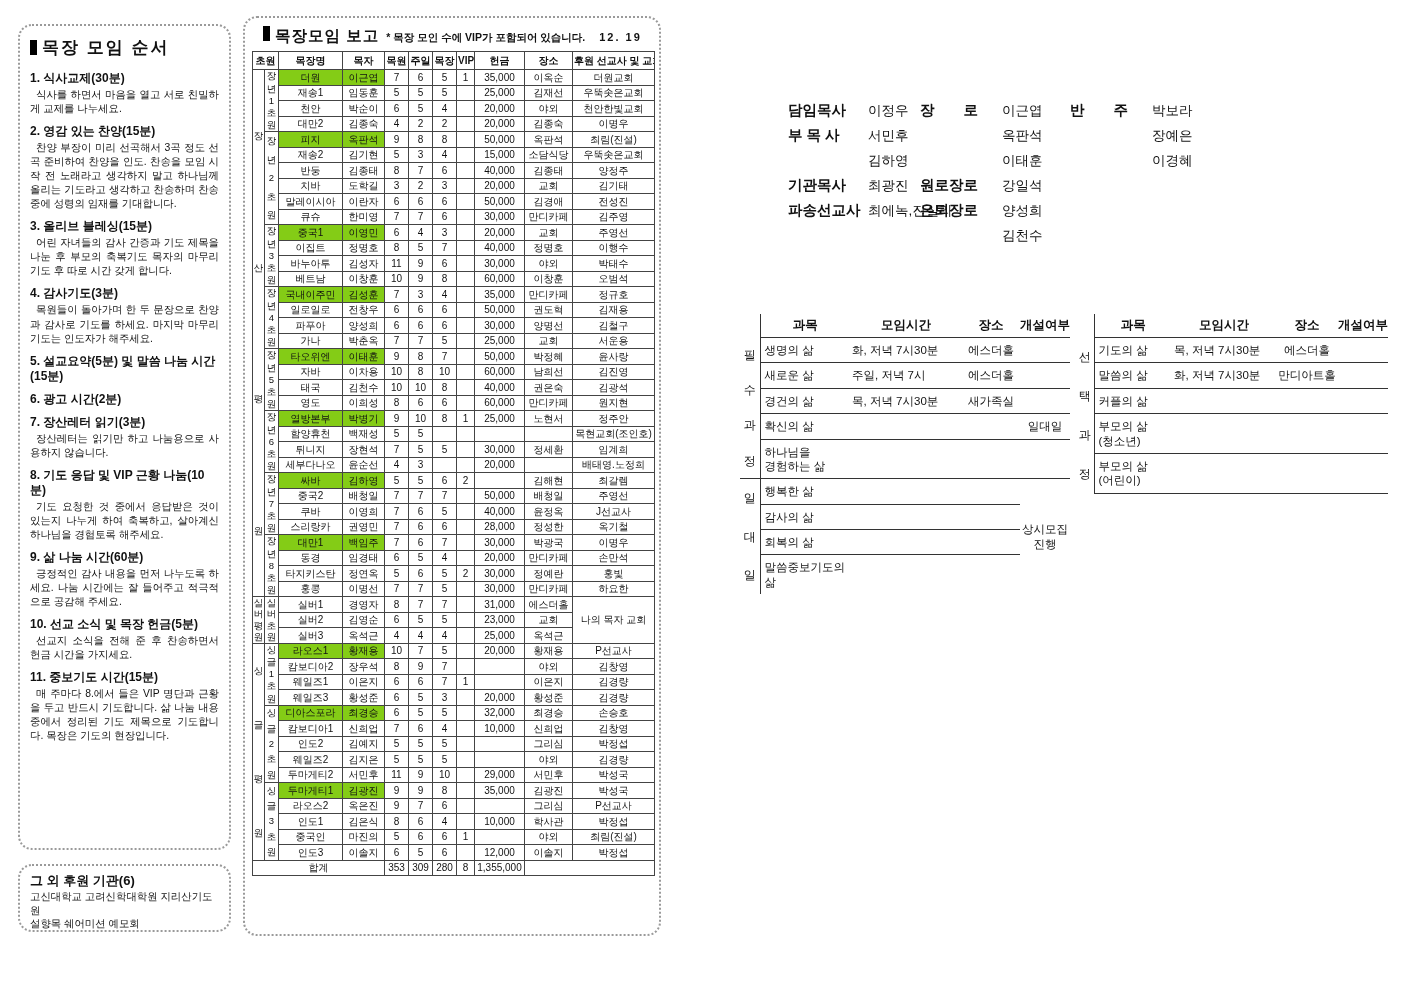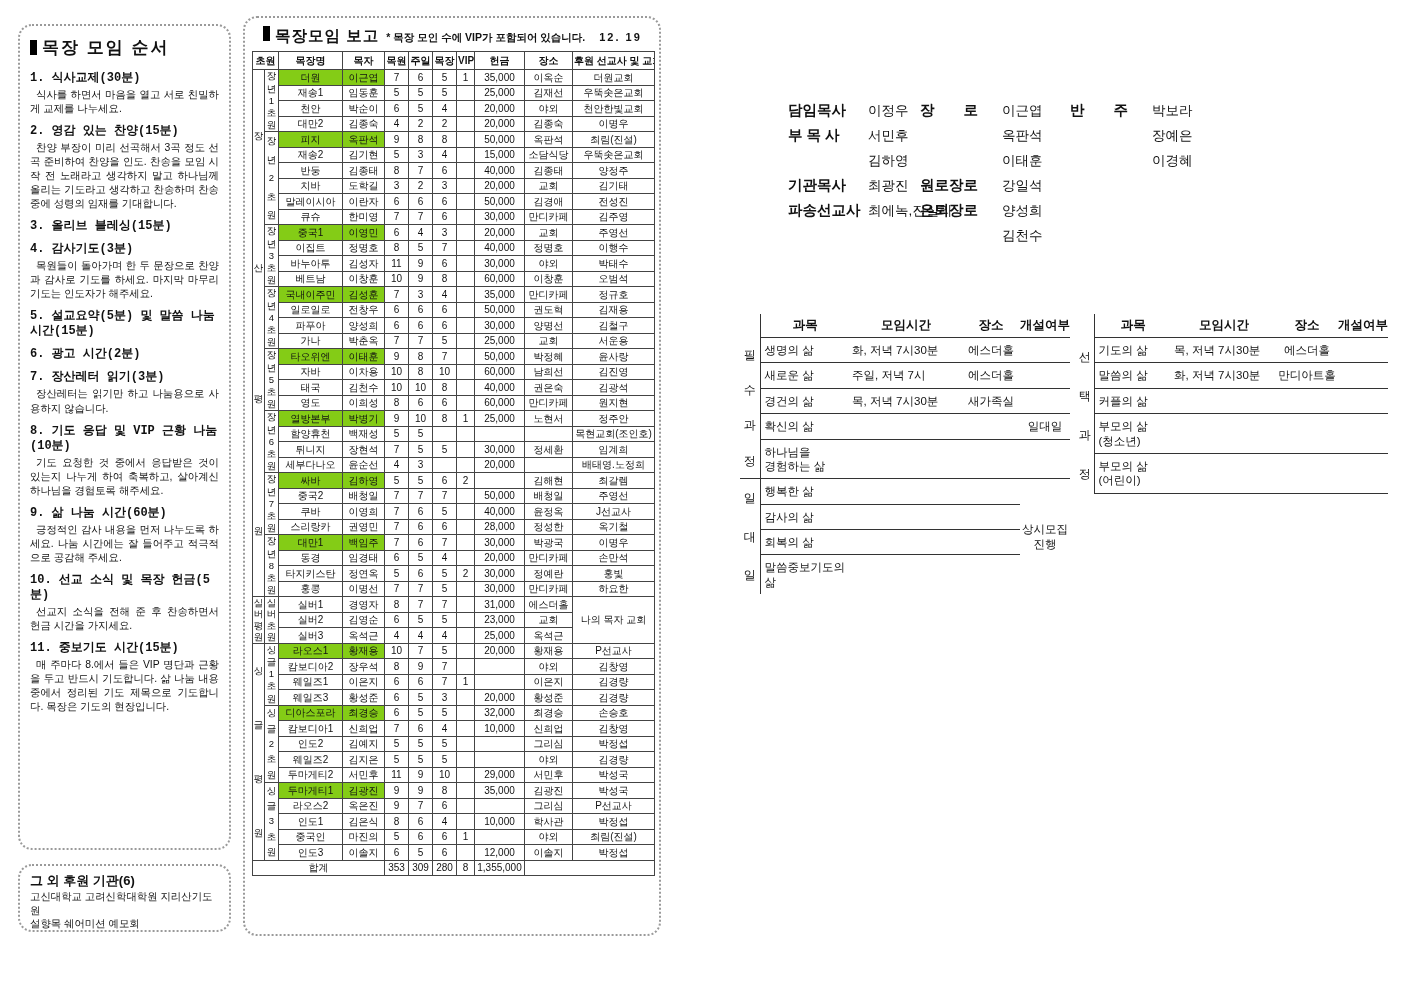--- a/index.html
+++ b/index.html
@@ -7,21 +7,21 @@
     width:1403px;height:992px;position:relative;background:#ffffff;
     font-family:"Liberation Sans","DejaVu Sans",sans-serif;color:#111;
     overflow:hidden;
   }
   .panel{position:absolute;border:2px dotted #9a9a9a;border-radius:14px;background:#fff;}
   
   .left-panel{left:18px;top:24px;width:213px;height:826px;padding:8px 10px 4px 10px;box-sizing:border-box;overflow:hidden;}
   .bar{display:inline-block;width:7px;height:15px;background:#000;margin-right:5px;vertical-align:-2px;}
   .lp-title{font-size:17px;font-weight:bold;letter-spacing:2px;margin:2px 0 12px 0;}
   .order-item{margin-top:8px;}
-  .item-title{font-size:12px;font-weight:bold;line-height:1.25;font-family:Liberation Mono, monospace;}
+  .item-title{font-size:12px;font-weight:bold;line-height:1.25;}
   .item-body{font-size:10.4px;line-height:1.35;text-align:justify;margin-top:2px;text-indent:6px;}
   .support-box{left:18px;top:864px;width:213px;height:68px;padding:6px 10px;box-sizing:border-box;}
   .sb-title{font-size:13px;font-weight:bold;}
   .support-line{font-size:10.4px;line-height:1.3;}
   
   .report-panel{left:243px;top:16px;width:418px;height:920px;padding:6px 7px;box-sizing:border-box;}
   .rp-head{display:flex;align-items:baseline;white-space:nowrap;margin:2px 0 4px 11px;}
   .rp-title{font-size:15.5px;font-weight:bold;letter-spacing:1px;}
   .rp-note{font-size:10.5px;font-weight:bold;margin-left:7px;}
   .rp-date{font-size:11px;font-weight:bold;margin-left:14px;letter-spacing:2px;}
@@ -75,20 +75,21 @@
       <div class="order-item">
         <div class="item-title">1. 식사교제(30분)</div>
         <div class="item-body">식사를 하면서 마음을 열고 서로 친밀하게 교제를 나누세요.</div>
       </div>
       <div class="order-item">
         <div class="item-title">2. 영감 있는 찬양(15분)</div>
         <div class="item-body">찬양 부장이 미리 선곡해서 3곡 정도 선곡 준비하여 찬양을 인도. 찬송을 모임 시작 전 노래라고 생각하지 말고 하나님께 올리는 기도라고 생각하고 찬송하며 찬송 중에 성령의 임재를 기대합니다.</div>
       </div>
       <div class="order-item">
         <div class="item-title">3. 올리브 블레싱(15분)</div>
+        <div class="item-body">어린 자녀들의 감사 간증과 기도 제목을 나눈 후 부모의 축복기도 목자의 마무리 기도 후 따로 시간 갖게 합니다.</div>
       </div>
       <div class="order-item">
         <div class="item-title">4. 감사기도(3분)</div>
         <div class="item-body">목원들이 돌아가며 한 두 문장으로 찬양과 감사로 기도를 하세요. 마지막 마무리 기도는 인도자가 해주세요.</div>
       </div>
       <div class="order-item">
         <div class="item-title">5. 설교요약(5분) 및 말씀 나눔 시간(15분)</div>
       </div>
       <div class="order-item">
         <div class="item-title">6. 광고 시간(2분)</div>

